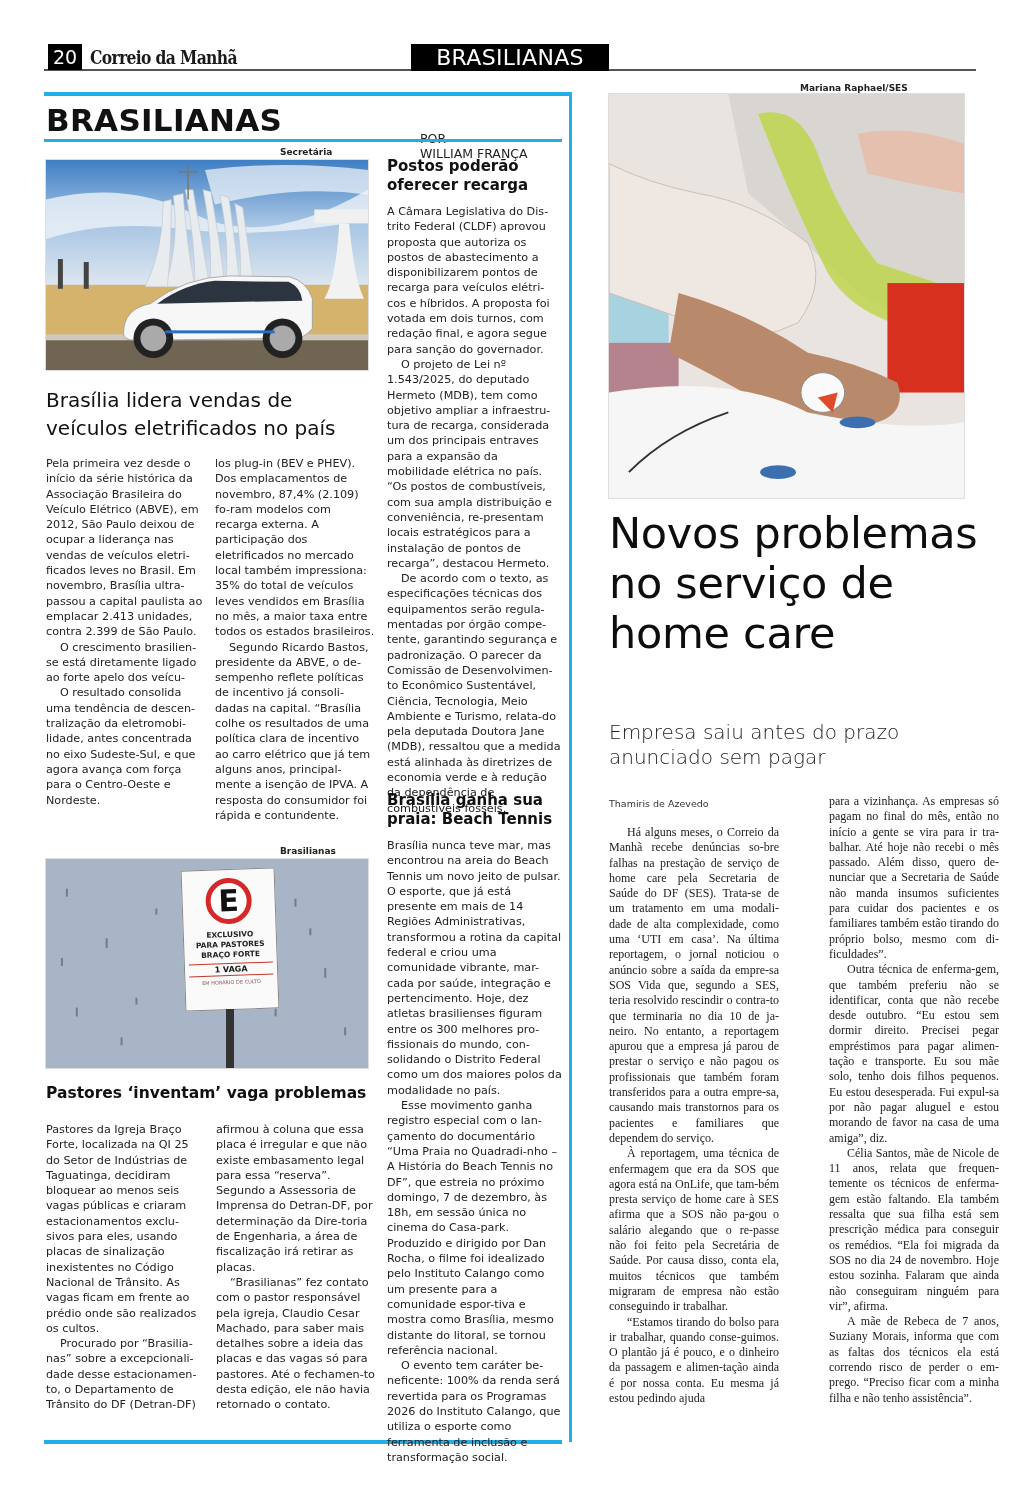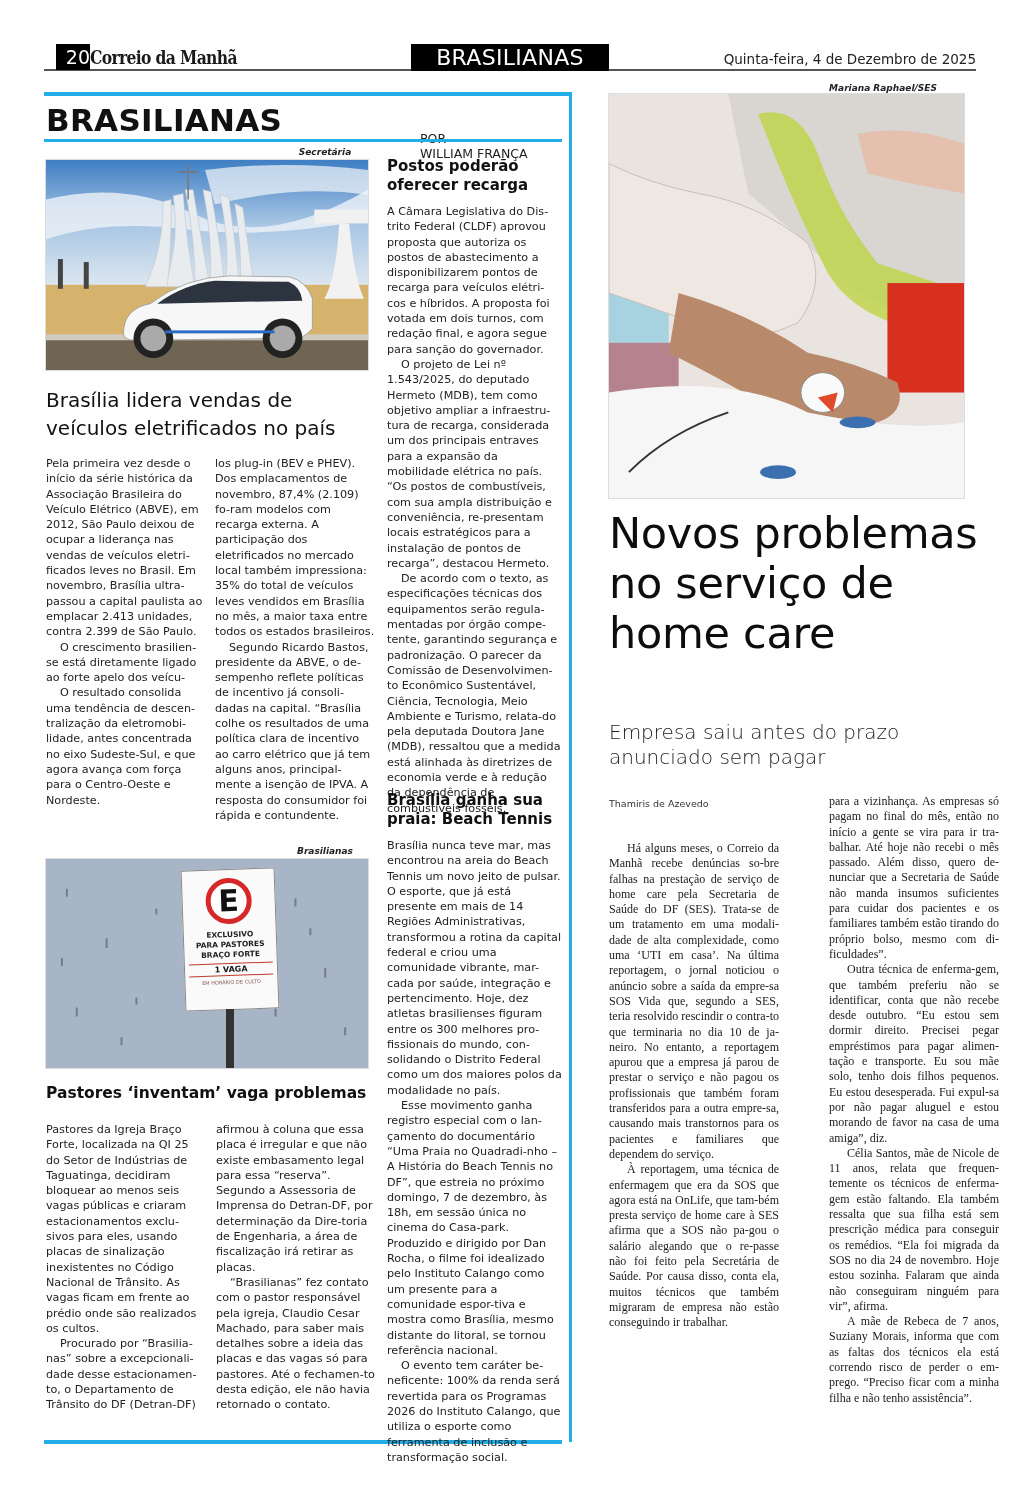--- a/index.html
+++ b/index.html
@@ -1,34 +1,34 @@
 <!DOCTYPE html>
 <html><head>
 <meta charset="utf-8">
 <style>
   * { box-sizing: border-box; margin: 0; padding: 0; }
   html, body { width: 1010px; height: 1488px; background: #ffffff; }
   body { position: relative; font-family: "DejaVu Sans", sans-serif; color: #1a1a1a; overflow: hidden; }
 
   
   .masthead { position: absolute; left: 44px; top: 44px; width: 932px; height: 27px; border-bottom: 2px solid #555; }
-  .page-num { position: absolute; left: 12px; top: 0; width: 34px; height: 26px; background: #000; color: #fff; font-family: "DejaVu Sans", sans-serif; font-size: 19px; line-height: 26px; text-align: right; }
+  .page-num { position: absolute; left: 4px; top: 0; width: 34px; height: 26px; background: #000; color: #fff; font-family: "DejaVu Sans", sans-serif; font-size: 19px; line-height: 26px; text-align: center; }
   .paper-name { position: absolute; left: 46px; top: 0; font-family: "DejaVu Serif", serif; font-weight: bold; font-size: 19px; line-height: 26px; letter-spacing: -0.8px; transform: scaleX(0.82); transform-origin: left center; }
   .section-tag { position: absolute; left: 367px; top: 0; width: 198px; height: 27px; background: #000; color: #fff; font-size: 22px; line-height: 28px; text-align: center; letter-spacing: 0.3px; }
   .date { position: absolute; right: 0; top: 0; font-size: 13.5px; line-height: 30px; color: #222; }
 
   
   .col-box-top { position: absolute; left: 44px; top: 92px; width: 528px; height: 4px; background: #22aee6; }
   .col-box-right { position: absolute; left: 569px; top: 92px; width: 3px; height: 1350px; background: #22aee6; }
   .col-box-bottom { position: absolute; left: 44px; top: 1440px; width: 518px; height: 4px; background: #22aee6; }
   .col-title { position: absolute; left: 46px; top: 102px; font-weight: bold; font-size: 31px; letter-spacing: 0.3px; color: #111; }
   .col-byline { position: absolute; left: 420px; top: 107px; font-size: 12.5px; line-height: 15px; color: #222; margin-top: 24px; }
   .col-rule { position: absolute; left: 44px; top: 139px; width: 518px; height: 3px; background: #22aee6; }
 
-  .credit { position: absolute; font-size: 9px; font-weight: bold; color: #222; text-align: center; font-style: italic; }
+  .credit { position: absolute; font-size: 9px; font-weight: bold; color: #222; text-align: left; }
 
   
   .photo { position: absolute; overflow: hidden; border: 1px solid #ddd; }
   .photo svg { display: block; width: 100%; height: 100%; }
 
   
   .hl { position: absolute; color: #111; }
   .hl-main1 { left: 46px; top: 386px; width: 330px; font-size: 20px; line-height: 28px; font-weight: normal; }
   .hl-side { font-size: 15px; line-height: 19px; font-weight: bold; }
   .hl-pastores { left: 46px; top: 1084px; font-size: 15.5px; font-weight: bold; }
@@ -46,21 +46,20 @@
   .serif-txt p { margin: 0; }
   .serif-txt p.ind { text-indent: 18px; }
 </style>
 </head>
 <body>
 
 <header class="masthead">
   <div class="page-num">20</div>
   <div class="paper-name">Correio da Manhã</div>
   <div class="section-tag">BRASILIANAS</div>
-  <div class="date">Quinta-feira, 4 de Dezembro de 2025</div>
 </header>
 
 <div class="col-box-top"></div>
 <div class="col-box-right"></div>
 <div class="col-box-bottom"></div>
 <h1 class="col-title">BRASILIANAS</h1>
 <div class="col-byline">
   <div>POR</div>
   <div>WILLIAM FRANÇA</div>
 </div>
@@ -191,22 +190,23 @@
     <ellipse cx="215" cy="300" rx="22" ry="20" fill="#fafafa" stroke="#888"></ellipse>
     <path d="M210 305 L230 300 L225 320Z" fill="#e04a2a"></path>
     <path d="M20 380 Q60 340 120 320" stroke="#333" stroke-width="2" fill="none"></path>
     <ellipse cx="250" cy="330" rx="18" ry="6" fill="#3b6fb0"></ellipse>
     <ellipse cx="170" cy="380" rx="18" ry="7" fill="#3b6fb0"></ellipse>
   </svg>
 </div>
 <h1 class="big-hl">Novos problemas no serviço de home care</h1>
 <h2 class="big-sub">Empresa saiu antes do prazo anunciado sem pagar</h2>
 <div class="author">Thamiris de Azevedo</div>
-<div class="serif-txt" style="left:609px; top:825px; width:170px;margin-top:16px;">
+<div class="serif-txt" style="left:609px; top:825px; width:170px;">
   <p class="ind">Há alguns meses, o Correio da Manhã recebe denúncias so-bre falhas na prestação de serviço de home care pela Secretaria de Saúde do DF (SES). Trata-se de um tratamento em uma modali-dade de alta complexidade, como uma ‘UTI em casa’. Na última reportagem, o jornal noticiou o anúncio sobre a saída da empre-sa SOS Vida que, segundo a SES, teria resolvido rescindir o contra-to que terminaria no dia 10 de ja-neiro. No entanto, a reportagem apurou que a empresa já parou de prestar o serviço e não pagou os profissionais que também foram transferidos para a outra empre-sa, causando mais transtornos para os pacientes e familiares que dependem do serviço.</p>
   <p class="ind">À reportagem, uma técnica de enfermagem que era da SOS que agora está na OnLife, que tam-bém presta serviço de home care à SES afirma que a SOS não pa-gou o salário alegando que o re-passe não foi feito pela Secretária de Saúde. Por causa disso, conta ela, muitos técnicos que também migraram de empresa não estão conseguindo ir trabalhar.</p>
+  <p class="ind">“Estamos tirando do bolso para ir trabalhar, quando conse-guimos. O plantão já é pouco, e o dinheiro da passagem e alimen-tação ainda é por nossa conta. Eu mesma já estou pedindo ajuda</p>
 </div>
 <div class="serif-txt" style="left:795px; top:794px; width:170px;margin-left:34px;">
   <p>para a vizinhança. As empresas só pagam no final do mês, então no início a gente se vira para ir tra-balhar. Até hoje não recebi o mês passado. Além disso, quero de-nunciar que a Secretaria de Saúde não manda insumos suficientes para cuidar dos pacientes e os familiares também estão tirando do próprio bolso, mesmo com di-ficuldades”.</p>
   <p class="ind">Outra técnica de enferma-gem, que também preferiu não se identificar, conta que não recebe desde outubro. “Eu estou sem dormir direito. Precisei pegar empréstimos para pagar alimen-tação e transporte. Eu sou mãe solo, tenho dois filhos pequenos. Eu estou desesperada. Fui expul-sa por não pagar aluguel e estou morando de favor na casa de uma amiga”, diz.</p>
   <p class="ind">Célia Santos, mãe de Nicole de 11 anos, relata que frequen-temente os técnicos de enferma-gem estão faltando. Ela também ressalta que sua filha está sem prescrição médica para conseguir os remédios. “Ela foi migrada da SOS no dia 24 de novembro. Hoje estou sozinha. Falaram que ainda não conseguiram ninguém para vir”, afirma.</p>
   <p class="ind">A mãe de Rebeca de 7 anos, Suziany Morais, informa que com as faltas dos técnicos ela está correndo risco de perder o em-prego. “Preciso ficar com a minha filha e não tenho assistência”.</p>
 </div>
 
 </body></html>

